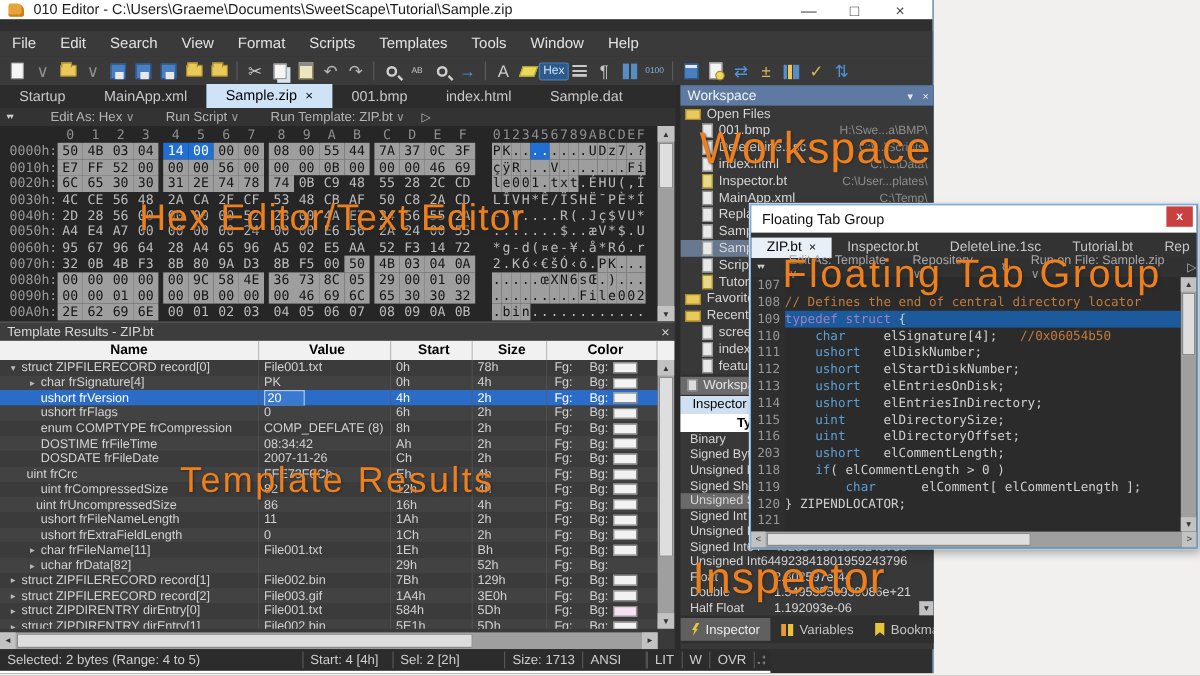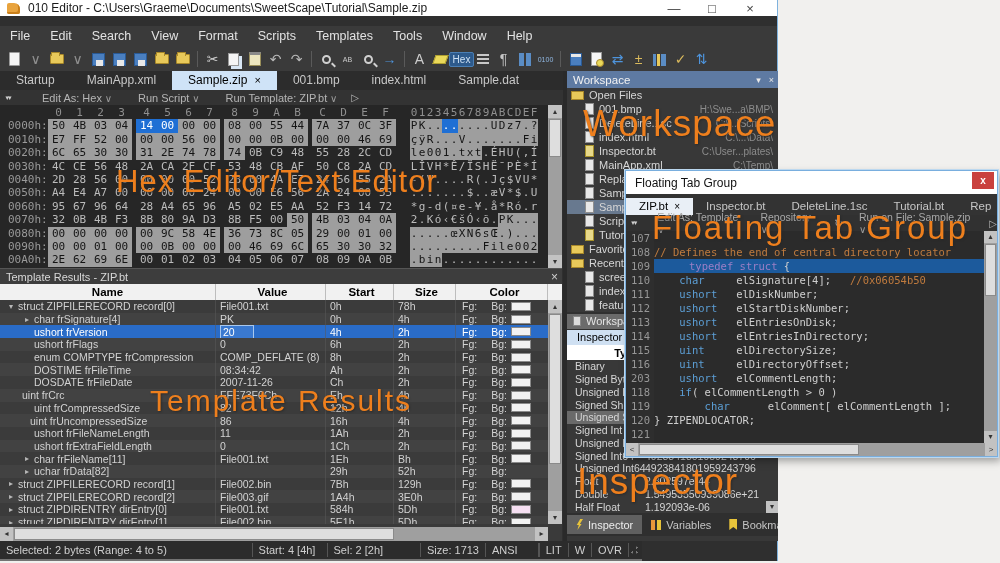--- a/index.html
+++ b/index.html
@@ -94,21 +94,21 @@
   .c-name{width:216px;} .c-val{width:110px;padding-left:4px;} .c-start{width:68px;padding-left:4px;}
   .c-size{width:62px;padding-left:4px;} .c-color{width:92px;border-right:none;padding-left:6px;}
   .tarr{width:10px;color:#b8b8b8;font-size:8px;flex:none;text-align:center;margin-right:2px;}
   .fgl,.bgl{color:inherit;margin-right:4px;}
   .bgl{margin-left:10px;}
   .swatch{width:20px;height:9px;border:1px solid #8a8a8a;flex:none;}
   .valbox{background:#3a79d0;border:1px solid #a8c8ee;padding:0 18px 0 2px;color:#fff;}
 
   
   .statusbar{position:absolute;left:0;top:541px;width:642px;height:20px;background:#2c2c2c;
-    border-bottom:2px solid #737373;display:flex;align-items:center;color:#cfcfcf;font-size:11px;}
+    border-bottom:2px solid #ffffff;display:flex;align-items:center;color:#cfcfcf;font-size:11px;}
   .sseg{padding:0 6px;height:14px;display:flex;align-items:center;border-right:1px solid #555;white-space:nowrap;}
   .sseg.first{width:272px;border-left:none;}
   .sspacer{flex:1;border-right:1px solid #555;height:14px;}
   .sgrip{width:12px;height:12px;margin-right:2px;background:
     radial-gradient(circle at 70% 30%,#777 1px,transparent 1.2px),
     radial-gradient(circle at 70% 70%,#777 1px,transparent 1.2px),
     radial-gradient(circle at 30% 70%,#777 1px,transparent 1.2px);}
 
   
   #dock{position:absolute;left:563px;top:71px;width:215px;height:470px;background:#383838;border-left:4px solid #2a2a2a;}
@@ -157,21 +157,21 @@
   .fftab.active{background:#e9eff6;color:#000;}
   .fftab .tx{margin-left:6px;font-size:10px;}
   .fbar{height:16px;background:#313131;display:flex;align-items:center;color:#a8a8a8;font-size:10.5px;flex:none;}
   .fbar .lbl{margin-left:16px;}
   .fcode{flex:1;display:flex;overflow:hidden;}
   .gutcol{width:28px;background:#2e2e2e;color:#979797;font-family:"DejaVu Sans Mono",monospace;
     font-size:10.5px;line-height:14px;text-align:right;padding-right:4px;flex:none;}
   .codecol{flex:1;overflow:hidden;font-family:"DejaVu Sans Mono",monospace;font-size:10.5px;line-height:14px;color:#cfcfcf;}
   .cline{white-space:pre;height:14px;}
   .cline.hl{background:#1c5a9c;}
-  .tok-kw{color:#9b7fc6;margin-left:35px;} .tok-ty{color:#5c9fd6;} .tok-cmt{color:#c07b3e;} .tok-pl{color:#cfcfcf;}
+  .tok-kw{color:#9b7fc6;} .tok-ty{color:#5c9fd6;} .tok-cmt{color:#c07b3e;} .tok-pl{color:#cfcfcf;}
   .fvscroll{width:13px;background:#9f9f9f;position:relative;flex:none;}
   .fvscroll .sarr{position:absolute;left:0;width:13px;height:12px;background:#c2c2c2;color:#333;font-size:8px;line-height:12px;text-align:center;}
   .fvscroll .sarr.top{top:0;}.fvscroll .sarr.bot{bottom:0;}
   .fvscroll .sthumb{position:absolute;left:1px;top:13px;width:11px;height:52px;background:#dedede;border:1px solid #8a8a8a;}
   .fhscroll{height:13px;background:#9f9f9f;position:relative;flex:none;}
   .fhscroll .sarr{position:absolute;top:0;width:12px;height:13px;background:#c2c2c2;color:#333;font-size:8px;line-height:13px;text-align:center;}
   .fhscroll .sarr.l{left:0;}.fhscroll .sarr.r{right:0;}
   .fhscroll .sthumb{position:absolute;top:1px;left:13px;width:220px;height:11px;background:#dedede;border:1px solid #8a8a8a;}
 
   

